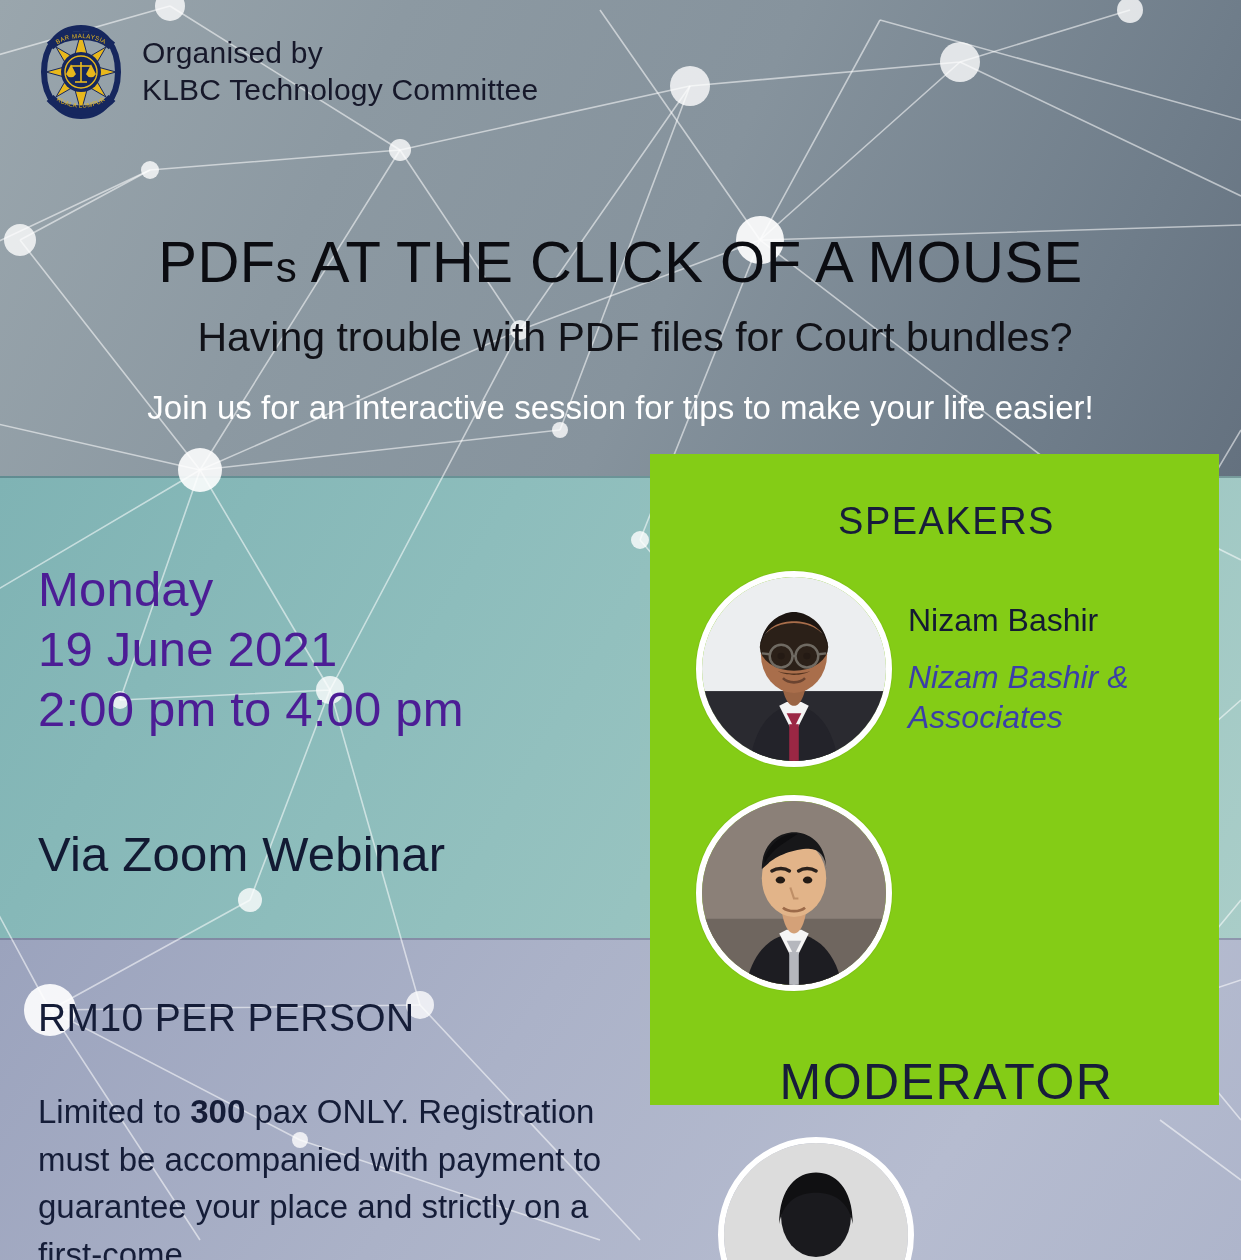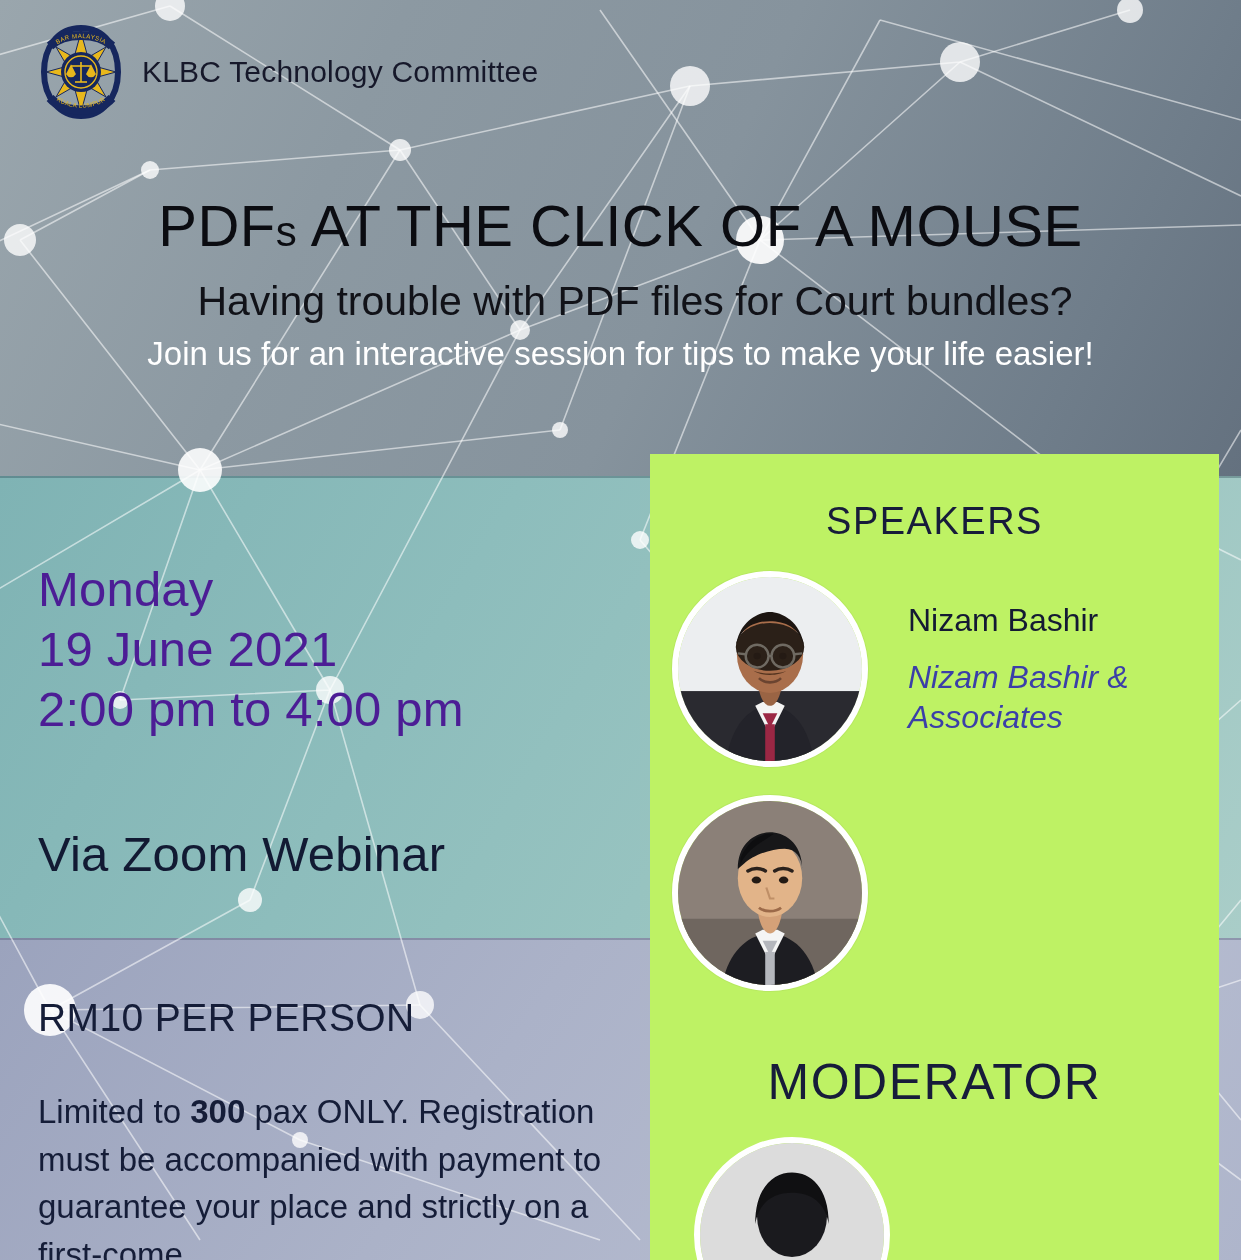--- a/index.html
+++ b/index.html
@@ -48,30 +48,30 @@
   .org-text{
     font-size:30px; line-height:1.22;
     color:#16182a; letter-spacing:.2px;
     font-family:"Liberation Sans", sans-serif;
   }
 
   
   .hero{ position:absolute; left:0; top:196px; width:1241px; text-align:center; }
   .hero h1{
     font-size:58px; font-weight:400; letter-spacing:.5px;
-    color:#0b0c11; line-height:1.05; white-space:nowrap;
+    color:#0b0c11; line-height:1.05; white-space:nowrap;margin-top:36px;
   }
   .hero h1 .sm{ font-size:42px; }
   .hero h2{
     margin-top:22px;
     font-size:41px; font-weight:400; color:#111218;
     line-height:1.1; white-space:nowrap;padding-left:29px;
   }
   .hero h3{
-    margin-top:12px;
+    margin-top:30px;
     font-size:33px; font-weight:400; color:#ffffff;
     line-height:1.1; white-space:nowrap;
   }
 
   
   .when{
     position:absolute; left:38px; top:560px;
     color:#4c1d95;
     font-size:49px; line-height:1.22; letter-spacing:.2px;
   }
@@ -87,29 +87,30 @@
   }
   .terms{
     position:absolute; left:38px; top:1088px; width:600px;
     color:#151d38; font-size:33px; line-height:1.44;
   }
   .terms b{ font-weight:700; }
 
   
   .panel{
     position:absolute; left:650px; top:454px;
-    width:569px; height:806px;
-    background:#bef264;
+    width:569px; height:651px;
+    background:#84cc16;
+    padding-left:24px;
   }
   .panel-title{
     text-align:center; color:#171c3a;
     font-size:38px; letter-spacing:1.5px; margin-top:46px;
   }
   .speaker{
-    display:flex; align-items:center; gap:40px;
+    display:flex; align-items:center; gap:16px;
     margin-top:28px; padding-left:22px;
   }
   .avatar{
     width:196px; height:196px; border-radius:50%;
     flex:0 0 auto; border:6px solid #fff;
     overflow:hidden; position:relative;
     box-shadow:0 0 0 1px rgba(0,0,0,.04);
   }
   .avatar svg{ display:block; width:100%; height:100%; }
   .sp-info{ flex:1 1 auto; }
@@ -215,20 +216,21 @@
       </text>
 
       <path d="M10 74 C24 90 58 90 72 74" fill="none" stroke="#16275e" stroke-width="9"></path>
       <path id="arcBot" d="M14 74 C26 87 56 87 68 74" fill="none"></path>
       <text font-size="6.2" fill="#e8b81d" letter-spacing="0.4" font-family="'Liberation Sans',sans-serif">
         <textPath href="#arcBot" startOffset="50%" text-anchor="middle">KUALA LUMPUR</textPath>
       </text>
     </svg>
 
     <div class="org-text">
+      <div>Organised by</div>
       <div>KLBC Technology Committee</div>
     </div>
   </div>
 
   <div class="hero">
     <h1><span>PDF</span><span class="sm">s</span><span> AT THE CLICK OF A MOUSE</span></h1>
     <h2>Having trouble with PDF files for Court bundles?</h2>
     <h3>Join us for an interactive session for tips to make your life easier!</h3>
   </div>
 

